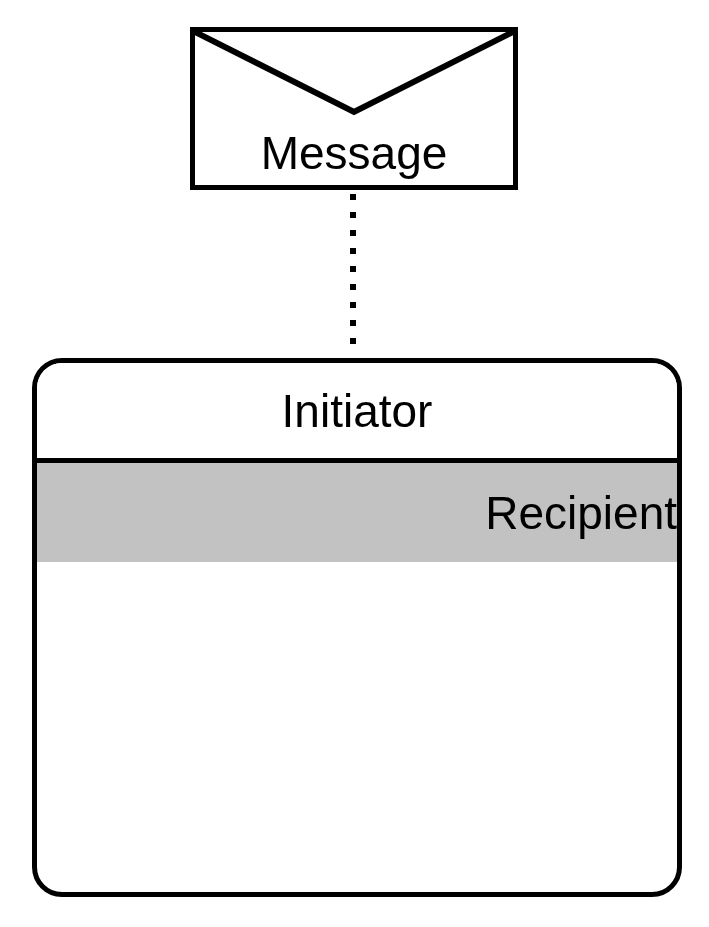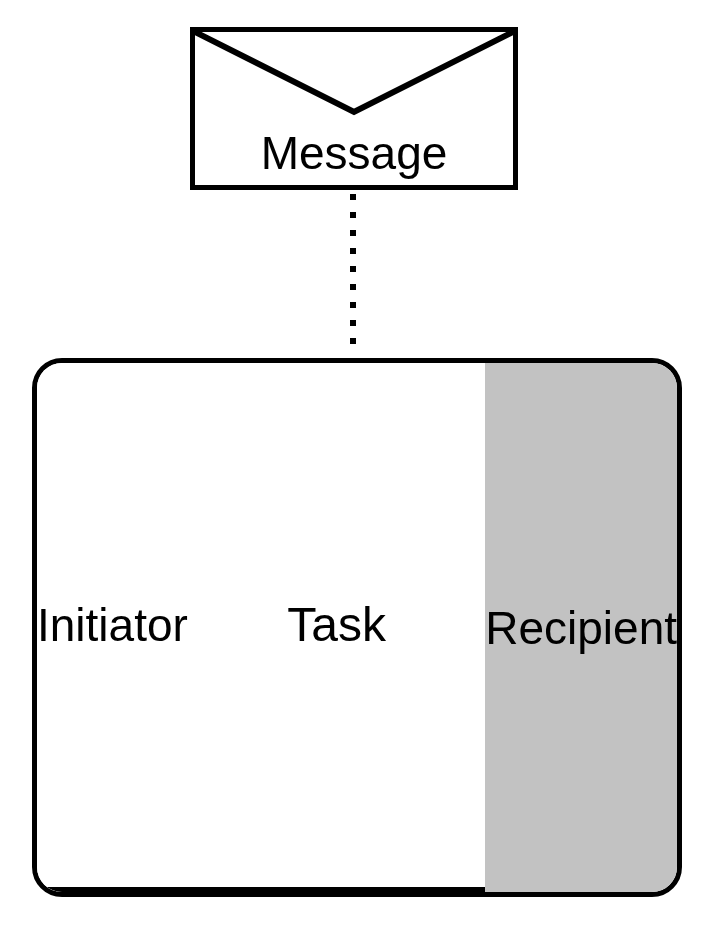--- a/index.html
+++ b/index.html
@@ -71,21 +71,21 @@
     left: 32px;
     top: 358px;
     width: 650px;
     height: 539px;
     box-sizing: border-box;
     border: 5px solid #000000;
     border-radius: 30px;
     background: #ffffff;
     overflow: hidden;
     display: flex;
-    flex-direction: row;
+    flex-direction: column;
   }
   .lane-initiator {
     flex: 0 0 100px;
     box-sizing: border-box;
     border-bottom: 5px solid #000000;
     background: #ffffff;
     display: flex;
     align-items: center;
     justify-content: center;
   }
@@ -140,23 +140,20 @@
     <div class="connector-dot" style="top:130px"></div>
     <div class="connector-dot" style="top:148px"></div>
   </div>
 
   <div class="task-box">
 
     <div class="lane-initiator">
       <span class="lane-text">Initiator</span>
     </div>
 
-    <div class="lane-body">
-      <span class="lane-text body-text">Task</span>
-    </div>
 
     <div class="lane-recipient">
       <span class="lane-text">Recipient</span>
     </div>
 
   </div>
 
 </div>
 
 </body></html>

